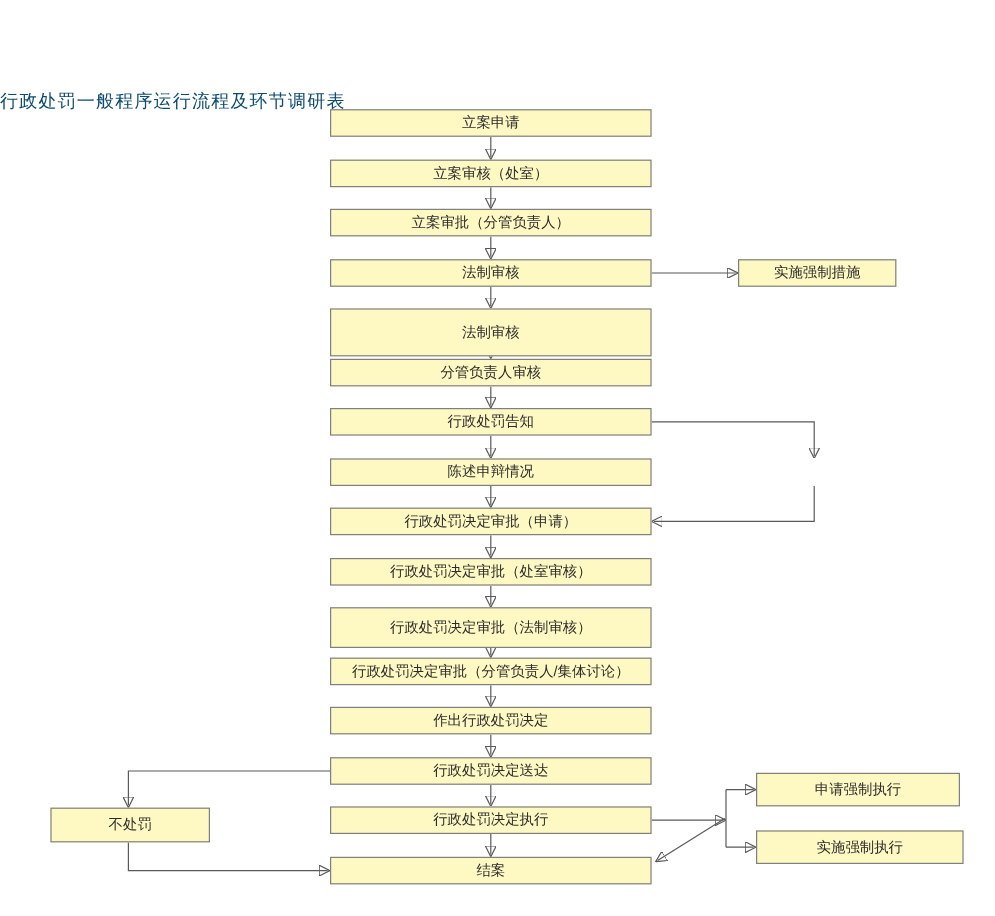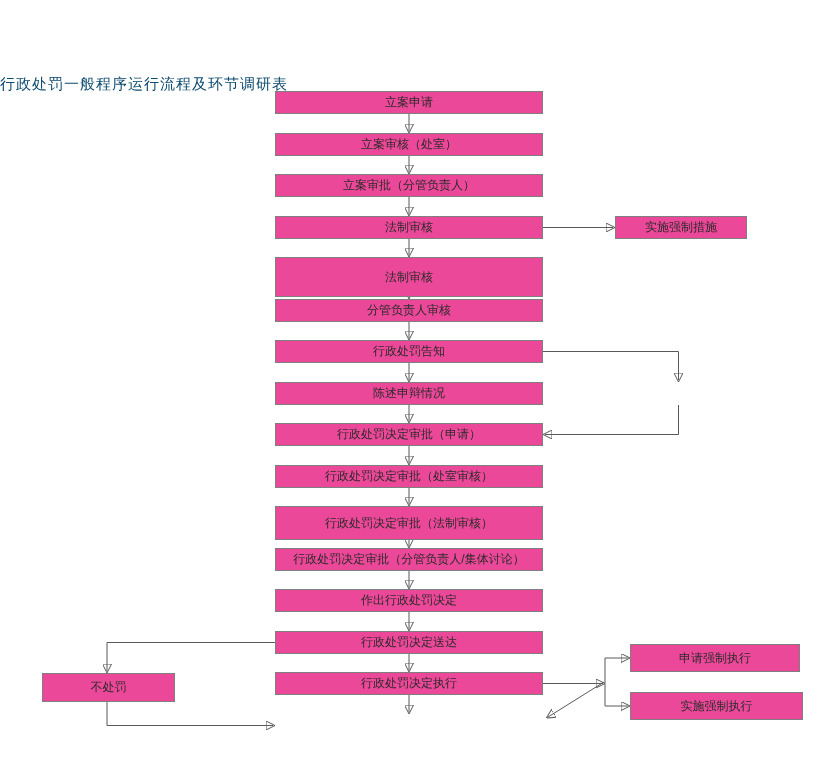--- a/index.html
+++ b/index.html
@@ -23,21 +23,21 @@
     text-align: left;
     font-size: 15px;
     letter-spacing: 1px;
     color: #0c4a6e;
     font-weight: 500;
     margin-top: 25px;
   }
   .node {
     position: absolute;
     box-sizing: border-box;
-    background: #ec4899;
+    background: #fef9c3;
     border: 1px solid #7f7f7f;
     display: flex;
     align-items: center;
     justify-content: center;
     font-size: 12px;
     color: #2b2b2b;
     white-space: nowrap;
     z-index: 2;
   }
   #connectors {
@@ -119,19 +119,20 @@
   <div class="node" data-name="node-leader-review" style="left:275px;top:299px;width:268px;height:23px">分管负责人审核</div>
   <div class="node" data-name="node-penalty-notification" style="left:275px;top:340px;width:268px;height:23px">行政处罚告知</div>
   <div class="node" data-name="node-statement-defense" style="left:275px;top:382px;width:268px;height:23px">陈述申辩情况</div>
   <div class="node" data-name="node-decision-approval-application" style="left:275px;top:423px;width:268px;height:23px">行政处罚决定审批（申请）</div>
   <div class="node" data-name="node-decision-approval-office-review" style="left:275px;top:465px;width:268px;height:23px">行政处罚决定审批（处室审核）</div>
   <div class="node" data-name="node-decision-approval-legal-review" style="left:275px;top:506px;width:268px;height:34px">行政处罚决定审批（法制审核）</div>
   <div class="node" data-name="node-decision-approval-collective-discussion" style="left:275px;top:548px;width:268px;height:23px">行政处罚决定审批（分管负责人/集体讨论）</div>
   <div class="node" data-name="node-make-penalty-decision" style="left:275px;top:589px;width:268px;height:23px">作出行政处罚决定</div>
   <div class="node" data-name="node-decision-delivery" style="left:275px;top:631px;width:268px;height:23px">行政处罚决定送达</div>
   <div class="node" data-name="node-decision-execution" style="left:275px;top:672px;width:268px;height:23px">行政处罚决定执行</div>
+  <div class="node" data-name="node-case-closure" style="left:275px;top:714px;width:268px;height:23px">结案</div>
 
   <div class="node" data-name="node-implement-coercive-measures" style="left:615px;top:216px;width:132px;height:23px">实施强制措施</div>
   <div class="node" data-name="node-apply-compulsory-enforcement" style="left:630px;top:644px;width:170px;height:28px">申请强制执行</div>
   <div class="node" data-name="node-implement-compulsory-enforcement" style="left:630px;top:692px;width:173px;height:28px">实施强制执行</div>
   <div class="node" data-name="node-no-penalty" style="left:42px;top:673px;width:133px;height:29px">不处罚</div>
 
 </div>
 
 </body></html>

